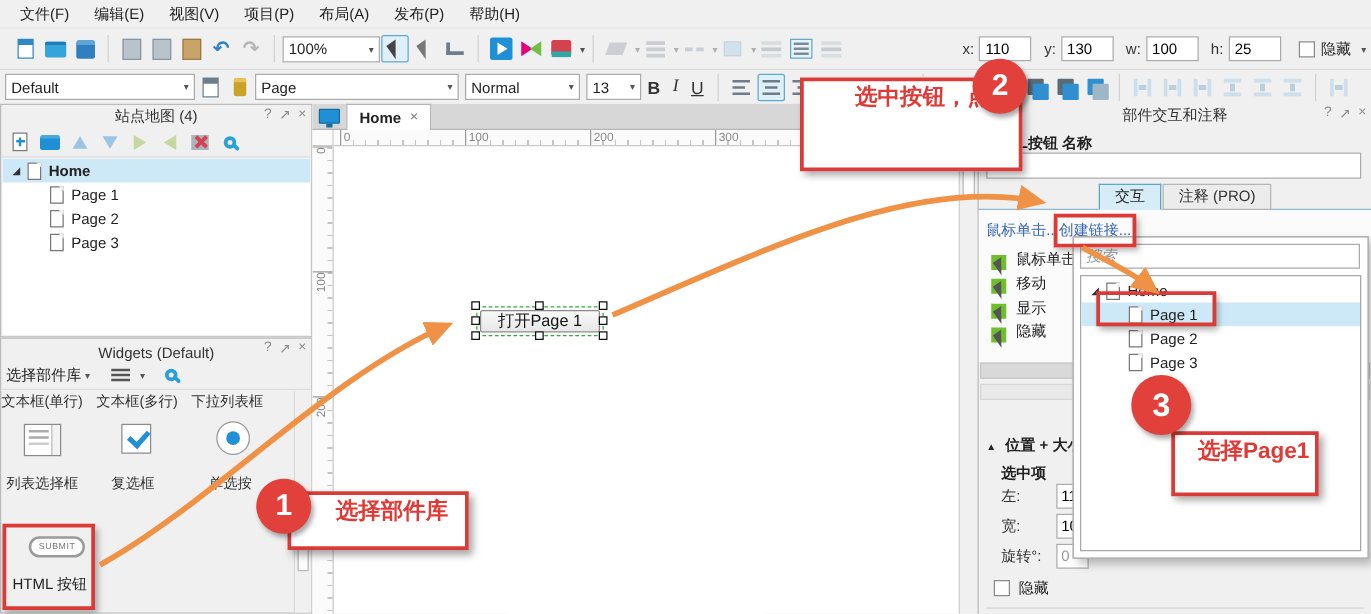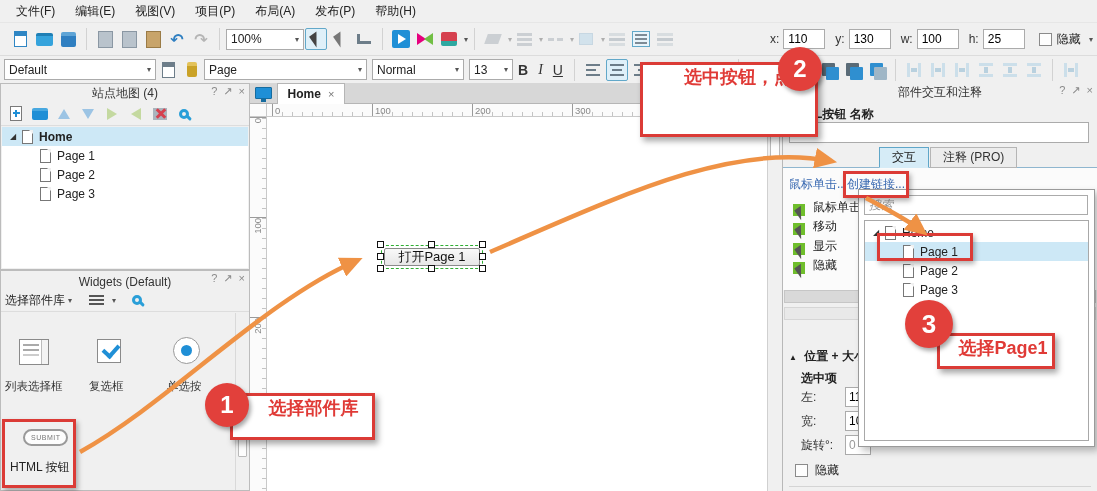--- a/index.html
+++ b/index.html
@@ -472,20 +472,26 @@
       <span class="caret">▾</span>
     </span>
     <span class="smi" style="margin-left:12px">
         <span class="i-list3"></span>
       </span>
     <span class="caret">▾</span>
     <span class="smi" style="margin-left:8px">
         <span class="i-mag"></span>
       </span>
   </div>
+  <div class="wlabels">
+
+  <span>文本框(单行)</span>
+      <span>文本框(多行)</span>
+      <span>下拉列表框</span>
+    </div>
   <span class="i-listbox" style="left:18px;top:68px">
       <i></i>
       <b></b>
     </span>
   <span class="i-check" style="left:96px;top:68px"></span>
   <span class="i-radio" style="left:172px;top:66px"></span>
   <span class="wl2" style="left:4px;top:108px">列表选择框</span>
   <span class="wl2" style="left:88px;top:108px">复选框</span>
   <span class="wl2" style="left:166px;top:108px">单选按</span>
   <span class="submitbtn" style="left:22px;top:158px">SUBMIT</span>
@@ -663,15 +669,15 @@
 <div class="circ" style="left:778px;top:47px;width:44px;height:44px;font-size:24px">
   <span>2</span>
 </div>
 <div class="callout" style="left:640px;top:62px;width:178px;height:75px;padding-left:18px;line-height:1.35;z-index:47">
   <span>选中按钮，点</span>
 </div>
 
 <div class="circ" style="left:905px;top:300px;width:48px;height:48px;font-size:26px">
   <span>3</span>
 </div>
-<div class="callout" style="left:937px;top:333px;width:118px;height:36px;padding-left:14px">
+<div class="callout" style="left:937px;top:345px;width:118px;height:52px;padding-left:14px">
   <span>选择Page1</span>
 </div>
 
 </body></html>

